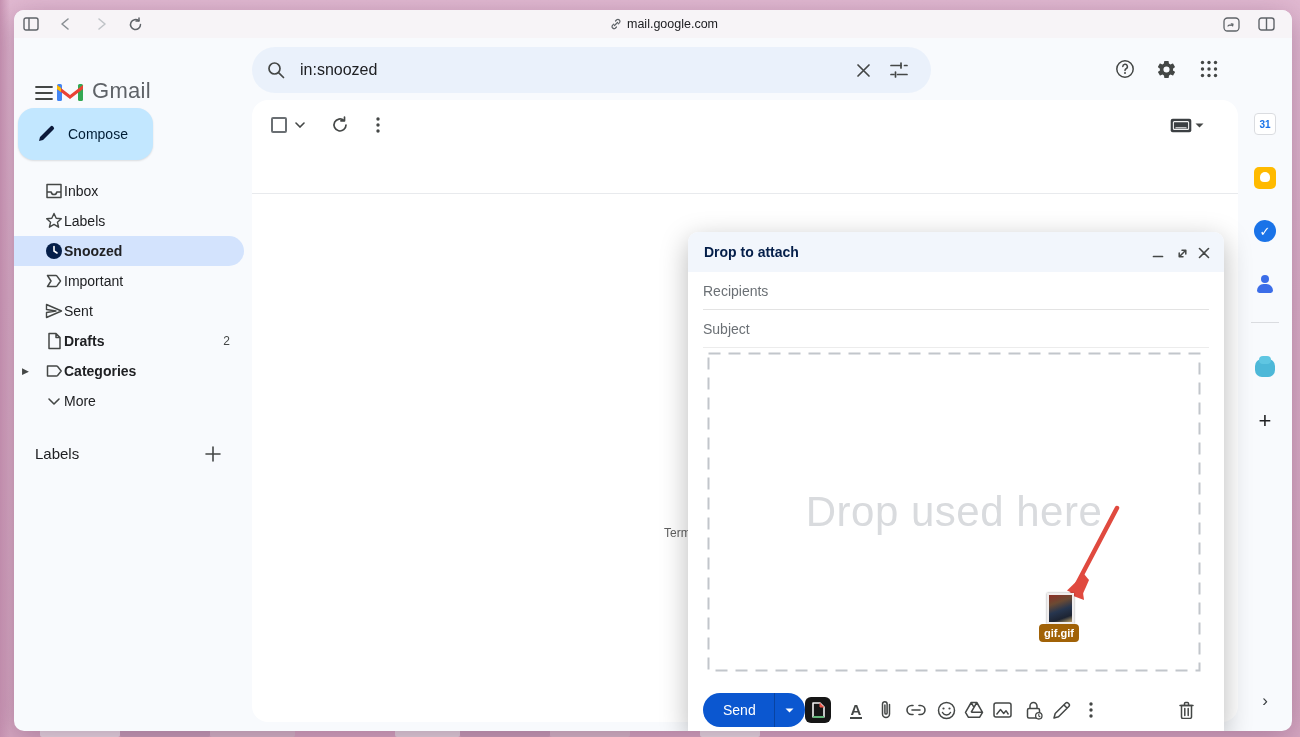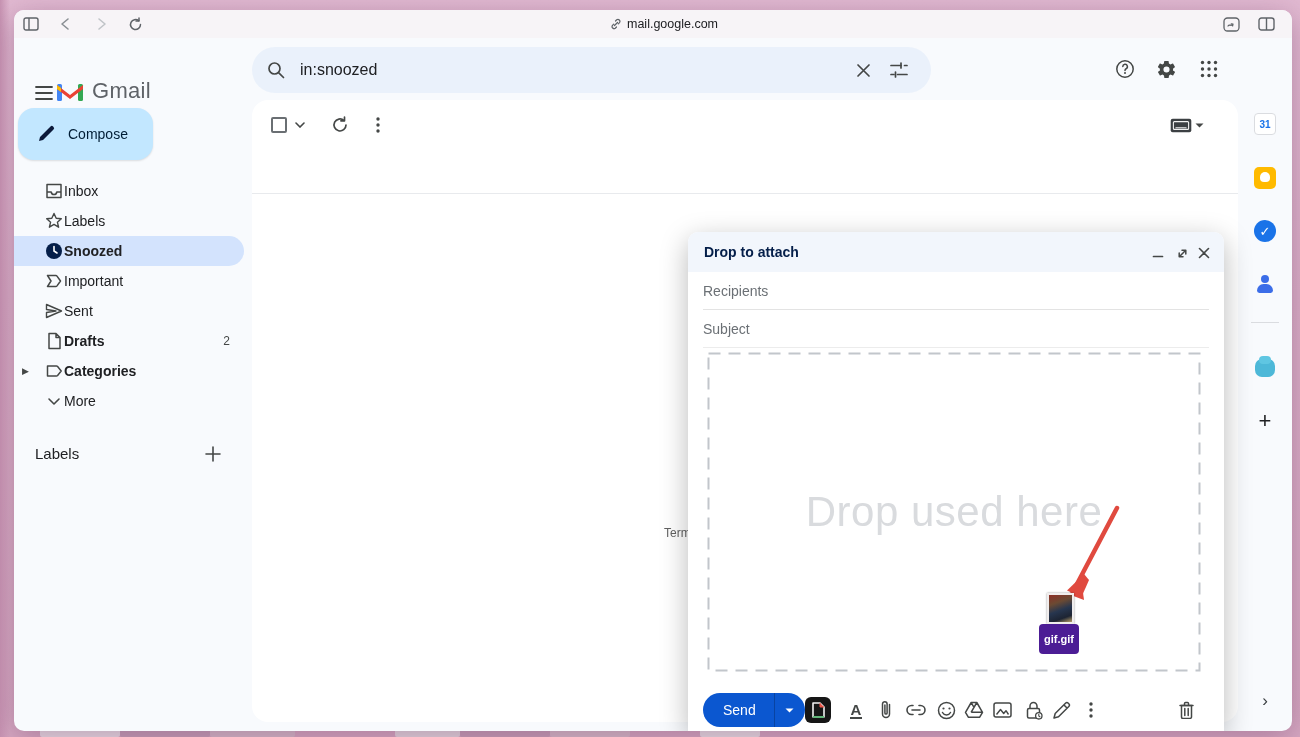--- a/index.html
+++ b/index.html
@@ -104,21 +104,21 @@
   .field-row { position:absolute; left:15px; width:506px; height:38px; display:flex; align-items:center;
     border-bottom:1px solid #e3e3e3; font-size:14px; color:#6b7075; }
   .dropzone { position:absolute; left:19px; top:120px; width:494px; height:320px; }
   .dropzone-text { position:absolute; left:0; top:0; width:100%; height:100%; display:flex;
     align-items:center; justify-content:center; font-size:42px; color:#d9dbde; letter-spacing:.5px; }
   .drag-arrow { position:absolute; left:352px; top:150px; }
   .drag-thumb { position:absolute; left:340px; top:241px; width:27px; height:31px; background:#fff;
     border:2px solid #f0eded; box-shadow:0 0 2px rgba(0,0,0,.4); }
   .drag-thumb .pic { width:100%; height:100%;
     background:linear-gradient(160deg,#8d2f26 0%,#6b4a33 30%,#27364f 55%,#1d2433 80%,#b9a06a 100%); }
-  .drag-label { position:absolute; left:332px; top:272px; min-width:40px; height:30px; background:#4c1d95;
+  .drag-label { position:absolute; left:332px; top:272px; min-width:40px; height:18px; background:#a16207;
     border-radius:4px; color:#fff; font-size:11px; font-weight:700; display:flex; align-items:center;
     justify-content:center; padding:0 5px; }
   .dlg-toolbar { position:absolute; left:0; top:458px; width:100%; height:41px;text-decoration:underline; }
   .send-btn { position:absolute; left:15px; top:3px; height:34px; border-radius:17px; background:#0b57d0;
     display:flex; align-items:center; overflow:hidden; cursor:pointer; }
   .send-main { padding:0 18px 0 20px; color:#fff; font-size:14px; font-weight:500; height:34px;
     display:flex; align-items:center; }
   .send-sep { width:1px; height:34px; background:rgba(0,0,0,.22); }
   .send-more { width:30px; height:34px; display:flex; align-items:center; justify-content:center; color:#fff; }
   .dlg-icon { position:absolute; top:3px; width:32px; height:34px; display:flex; align-items:center;

